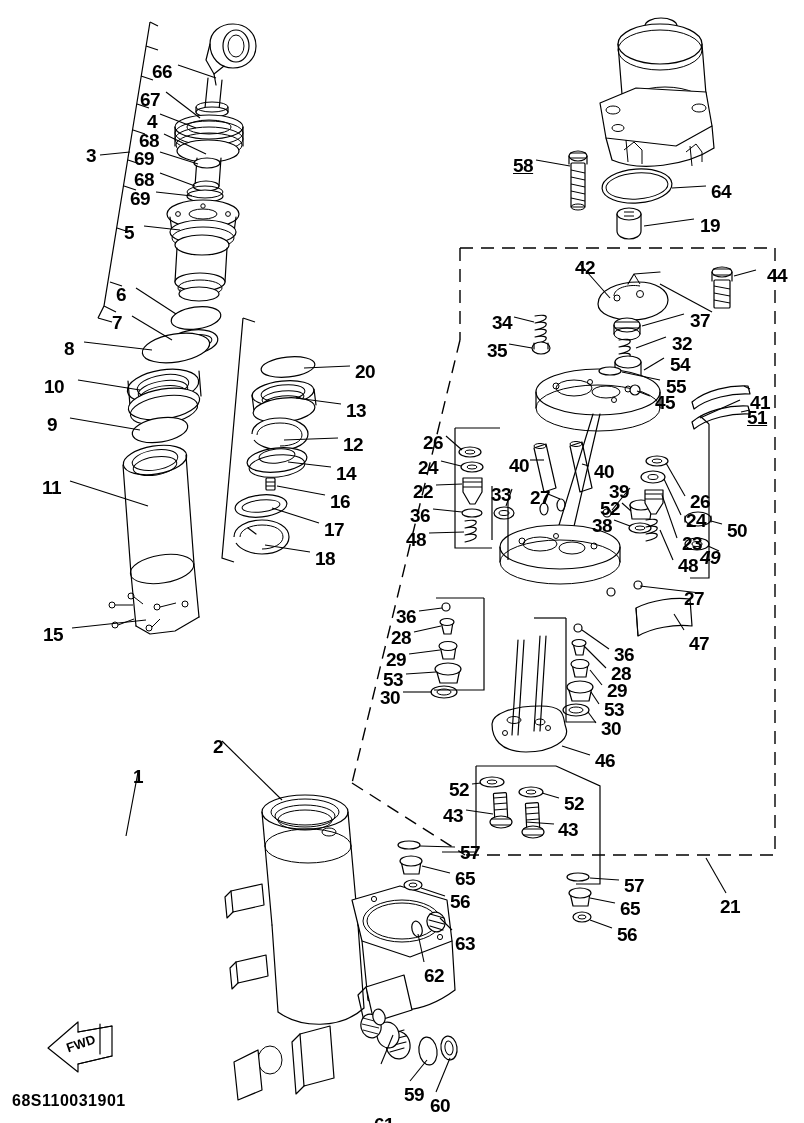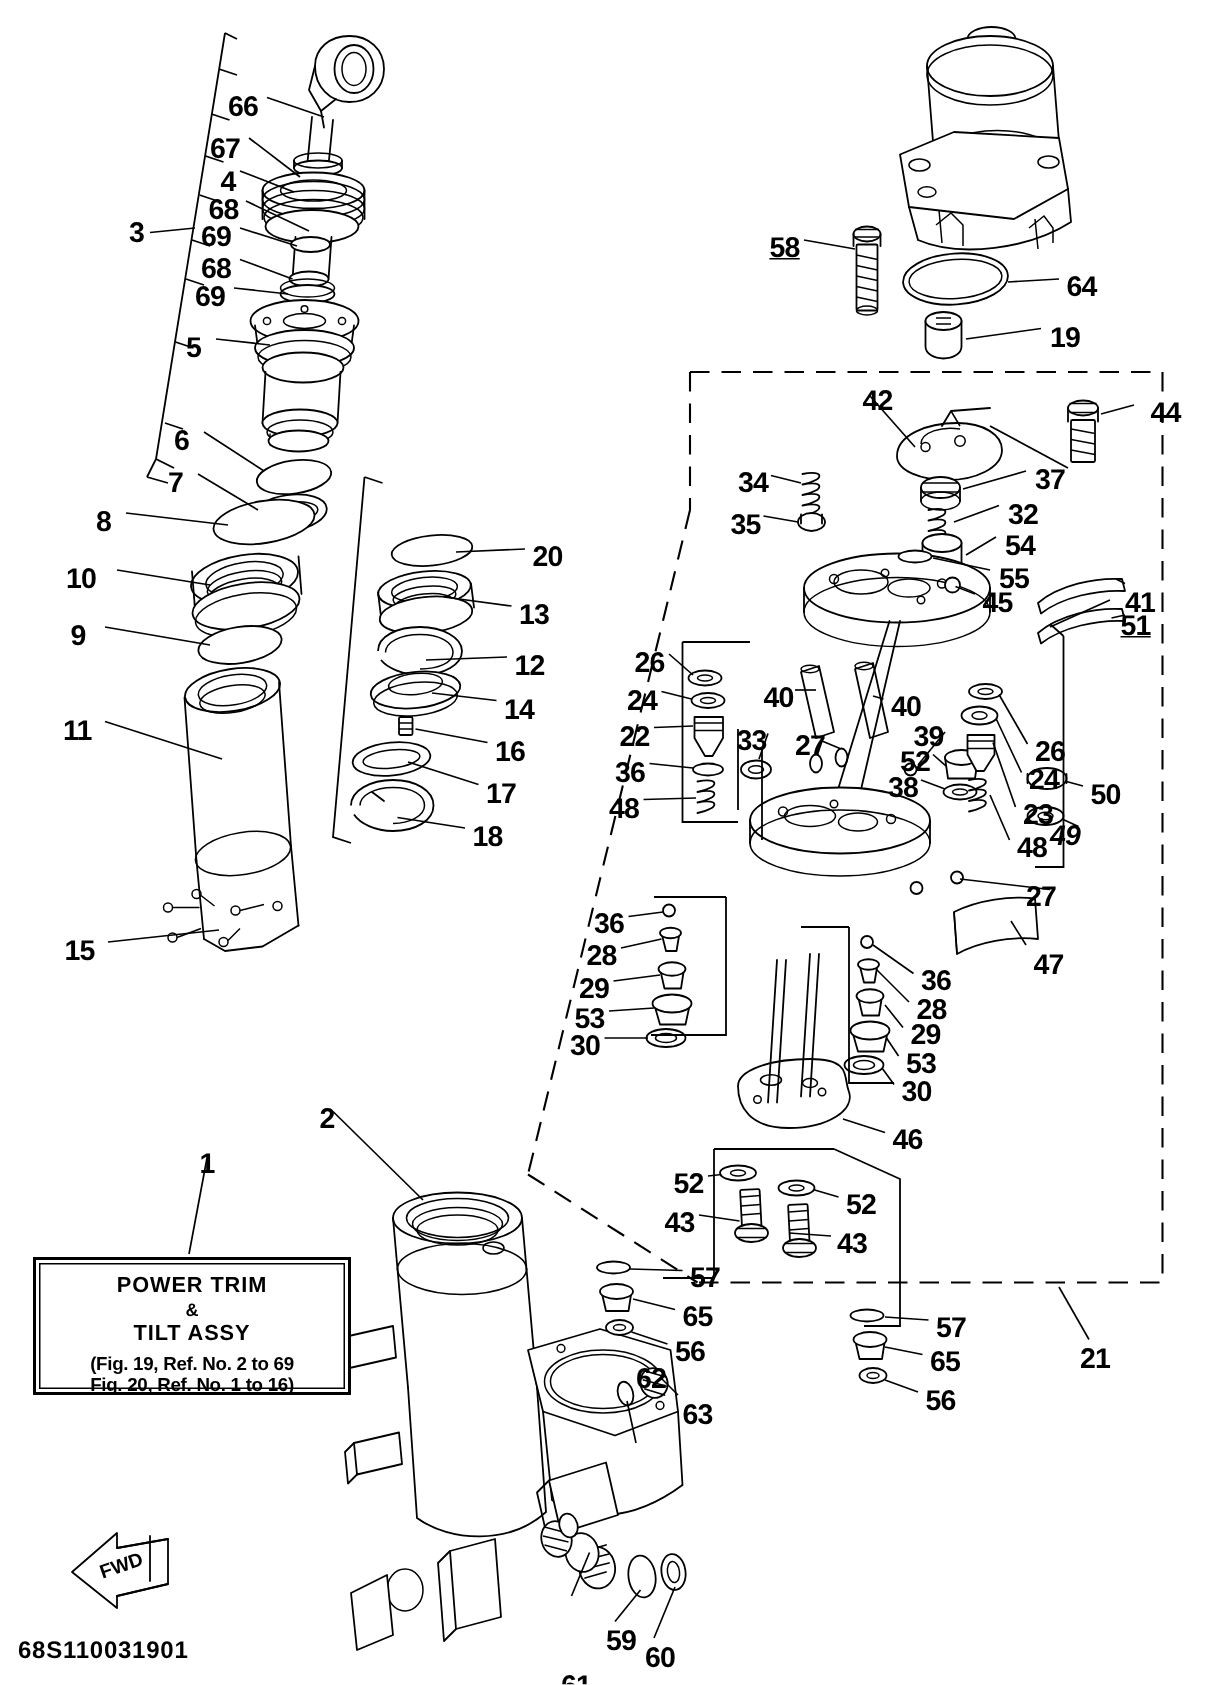--- a/index.html
+++ b/index.html
@@ -590,21 +590,21 @@
       <div class="lbl n" style="left: 43px; top: 625px; text-align: right;">15</div>
       <div class="lbl n" style="left: 355px; top: 362px;">20</div>
       <div class="lbl n" style="left: 346px; top: 401px;">13</div>
       <div class="lbl n" style="left: 343px; top: 435px;">12</div>
       <div class="lbl n" style="left: 336px; top: 464px;">14</div>
       <div class="lbl n" style="left: 330px; top: 492px;">16</div>
       <div class="lbl n" style="left: 324px; top: 520px;">17</div>
       <div class="lbl n" style="left: 315px; top: 549px;">18</div>
       <div class="lbl n" style="left: 213px; top: 737px;">2</div>
       <div class="lbl n" style="left: 133px; top: 767px;">1</div>
-      <div class="lbl n" style="left: 424px; top: 910px;">62</div>
+      <div class="lbl n" style="left: 424px; top: 966px;">62</div>
       <div class="lbl n" style="left: 455px; top: 934px;">63</div>
       <div class="lbl n" style="left: 374px; top: 1068px; margin-top: 47px;">61</div>
       <div class="lbl n" style="left: 404px; top: 1085px;">59</div>
       <div class="lbl n" style="left: 430px; top: 1096px;">60</div>
       <div class="lbl n" style="left: 513px; top: 156px; text-decoration: underline;">58</div>
       <div class="lbl n" style="left: 711px; top: 182px;">64</div>
       <div class="lbl n" style="left: 700px; top: 216px;">19</div>
       <div class="lbl n" style="left: 575px; top: 258px;">42</div>
       <div class="lbl n" style="left: 767px; top: 266px;">44</div>
       <div class="lbl n" style="left: 690px; top: 311px;">37</div>
@@ -653,29 +653,20 @@
       <div class="lbl n" style="left: 558px; top: 820px;">43</div>
       <div class="lbl n" style="left: 460px; top: 843px;">57</div>
       <div class="lbl n" style="left: 455px; top: 869px;">65</div>
       <div class="lbl n" style="left: 624px; top: 876px;">57</div>
       <div class="lbl n" style="left: 450px; top: 892px;">56</div>
       <div class="lbl n" style="left: 620px; top: 899px;">65</div>
       <div class="lbl n" style="left: 617px; top: 925px;">56</div>
       <div class="lbl n" style="left: 720px; top: 897px;">21</div>
     </div>
 
-  <div class="titlebox">
-    <div class="inner">
-      <div class="tb-l1">POWER TRIM</div>
-      <div class="tb-l2">&amp;</div>
-      <div class="tb-l3">TILT ASSY</div>
-      <div class="tb-l4">(Fig. 19, Ref. No. 2 to 69</div>
-      <div class="tb-l5">Fig. 20, Ref. No. 1 to 16)</div>
-    </div>
-  </div>
 
   <div class="fwdwrap">
     <div class="fwdtxt">FWD</div>
   </div>
 
   <div class="partno">68S110031901</div>
 
 </div>
 
 </body></html>

